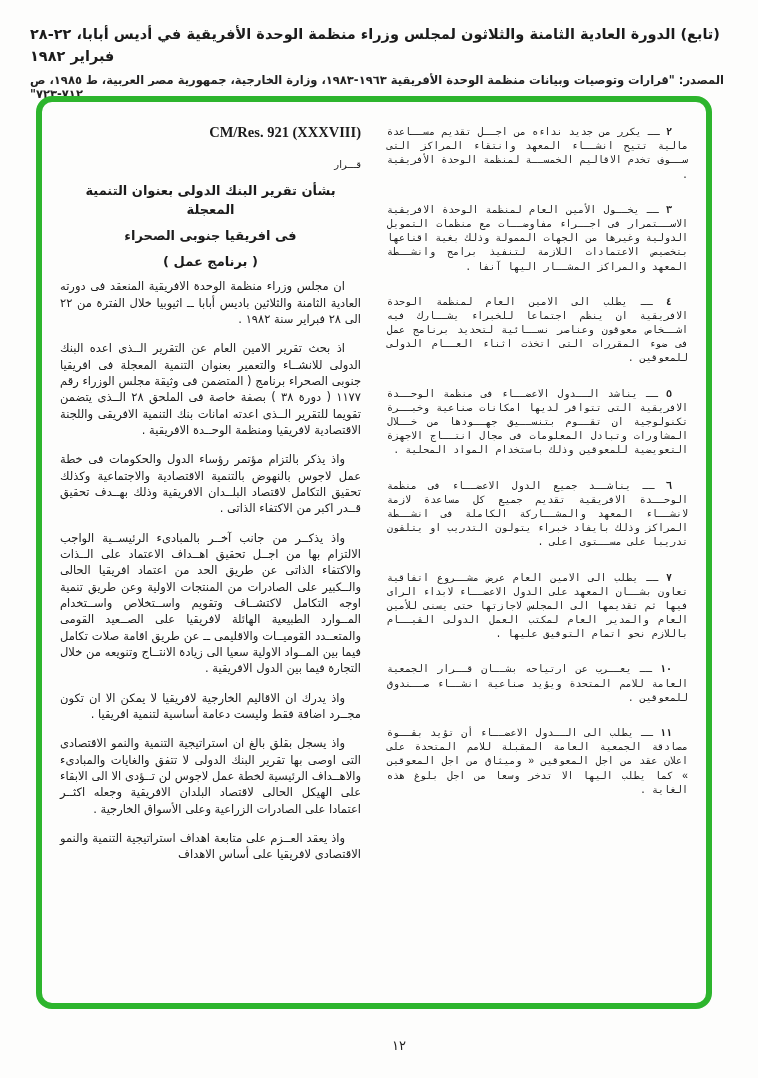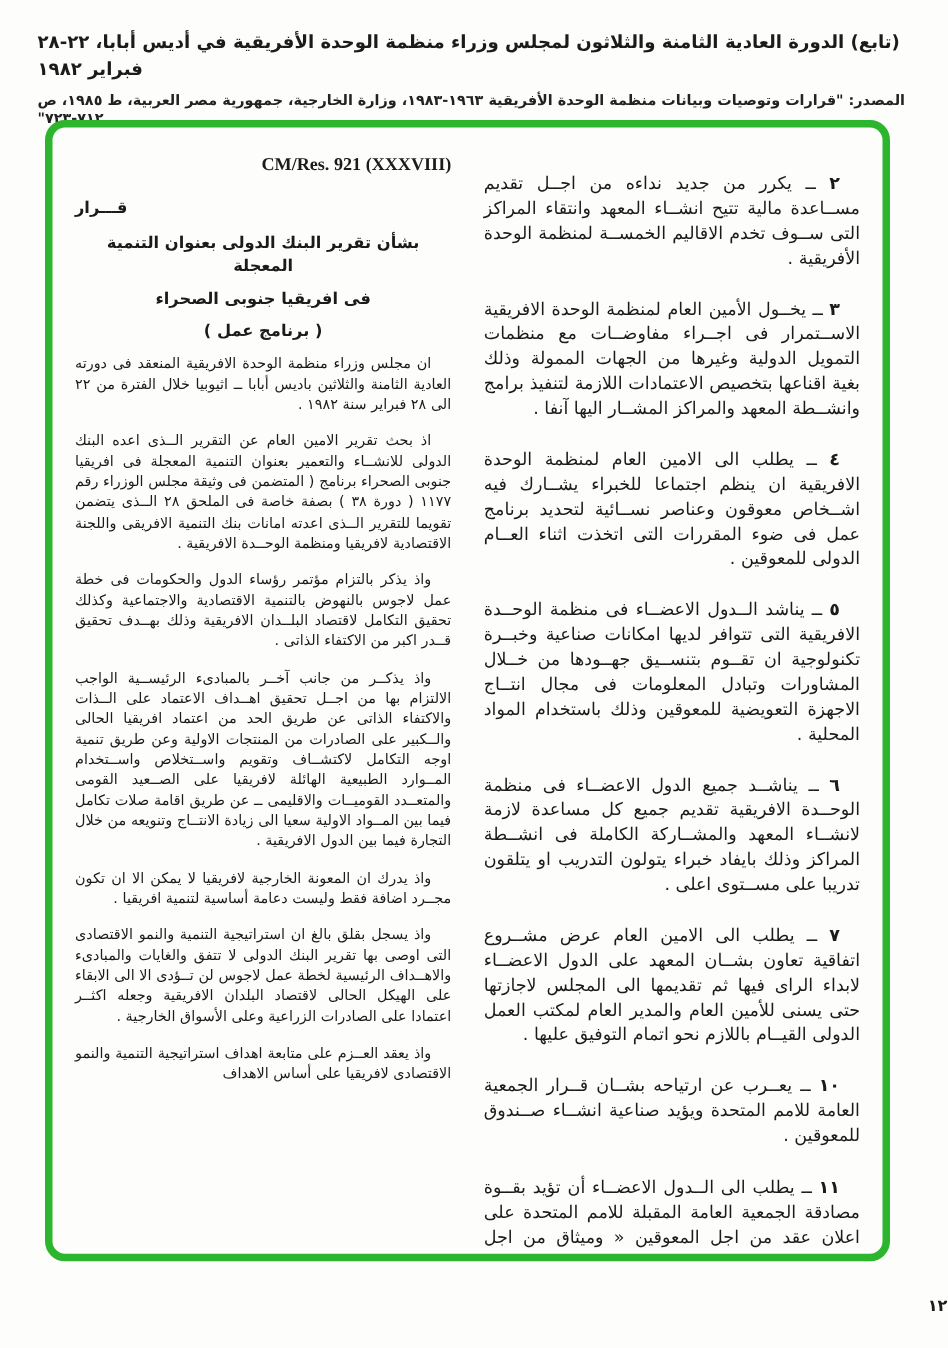--- a/index.html
+++ b/index.html
@@ -22,41 +22,41 @@
     border:6px solid #2db52d;border-radius:16px;
     box-sizing:border-box;background:#fdfdfc;overflow:hidden;
   }
   .columns{
     display:flex;direction:rtl;gap:26px;
     padding:20px 18px 10px 18px;box-sizing:border-box;height:100%;
   }
   .col{flex:1 1 0;min-width:0;direction:rtl;}
   
   .item{
-    font-size:14px;line-height:1.42;text-align:justify;
-    margin:16px 0 21px 0;text-indent:16px;
+    font-size:10px;line-height:1.42;text-align:justify;
+    margin:4px 0 21px 0;text-indent:16px;font-family:Liberation Mono, monospace;
   }
   .item .num{font-weight:bold;}
   
   .ref{
     direction:ltr;text-align:right;
     font-family:"Liberation Serif", serif;
     font-weight:bold;font-size:14.5px;margin:2px 0 18px 0;
   }
-  .res-heading{text-align:left;font-weight:bold;font-size:13px;margin:0 0 12px 0;}
+  .res-heading{text-align:right;font-weight:normal;font-size:10px;margin:0 0 12px 0;}
   .res-sub{text-align:center;font-weight:bold;font-size:13px;margin:0 0 7px 0;line-height:1.45;}
   .para{
     font-size:11.5px;line-height:1.42;text-align:justify;
     margin:0 0 13px 0;text-indent:16px;
   }
   .para .lead{font-weight:normal;}
   
   .page-number{
     position:absolute;left:0;right:0;top:1038px;
-    font-size:13px;font-weight:bold;direction:rtl;padding-left:40px;
+    text-align:center;font-size:13px;font-weight:normal;direction:rtl;padding-left:40px;
   }
 </style>
 </head>
 <body>
 
 <div class="page-header">
   <div class="hdr1">(تابع) الدورة العادية الثامنة والثلاثون لمجلس وزراء منظمة الوحدة الأفريقية في أديس أبابا، ٢٢-٢٨ فبراير ١٩٨٢</div>
   <div class="hdr2">المصدر: "قرارات وتوصيات وبيانات منظمة الوحدة الأفريقية ١٩٦٣-١٩٨٣، وزارة الخارجية، جمهورية مصر العربية، ط ١٩٨٥، ص ٧١٢-٧٢٣"</div>
 </div>
 
@@ -78,21 +78,21 @@
       <div class="ref">CM/Res. 921 (XXXVIII)</div>
       <div class="res-heading">قـــرار</div>
       <div class="res-sub">بشأن تقرير البنك الدولى بعنوان التنمية المعجلة</div>
       <div class="res-sub">فى افريقيا جنوبى الصحراء</div>
       <div class="res-sub" style="">( برنامج عمل )</div>
 
       <p class="para"><span class="lead"></span> <span>ان مجلس وزراء منظمة الوحدة الافريقية المنعقد فى دورته العادية الثامنة والثلاثين باديس أبابا ــ اثيوبيا خلال الفترة من ٢٢ الى ٢٨ فبراير سنة ١٩٨٢ .</span></p>
       <p class="para"><span class="lead">اذ بحث</span> <span>تقرير الامين العام عن التقرير الــذى اعده البنك الدولى للانشــاء والتعمير بعنوان التنمية المعجلة فى افريقيا جنوبى الصحراء برنامج ( المتضمن فى وثيقة مجلس الوزراء رقم ١١٧٧ ( دورة ٣٨ ) بصفة خاصة فى الملحق ٢٨ الــذى يتضمن تقويما للتقرير الــذى اعدته امانات بنك التنمية الافريقى واللجنة الاقتصادية لافريقيا ومنظمة الوحــدة الافريقية .</span></p>
       <p class="para"><span class="lead">واذ يذكر</span> <span>بالتزام مؤتمر رؤساء الدول والحكومات فى خطة عمل لاجوس بالنهوض بالتنمية الاقتصادية والاجتماعية وكذلك تحقيق التكامل لاقتصاد البلــدان الافريقية وذلك بهــدف تحقيق قــدر اكبر من الاكتفاء الذاتى .</span></p>
       <p class="para"><span class="lead">واذ يذكــر</span> <span>من جانب آخــر بالمبادىء الرئيســية الواجب الالتزام بها من اجــل تحقيق اهــداف الاعتماد على الــذات والاكتفاء الذاتى عن طريق الحد من اعتماد افريقيا الحالى والــكبير على الصادرات من المنتجات الاولية وعن طريق تنمية اوجه التكامل لاكتشــاف وتقويم واســتخلاص واســتخدام المــوارد الطبيعية الهائلة لافريقيا على الصــعيد القومى والمتعــدد القوميــات والاقليمى ــ عن طريق اقامة صلات تكامل فيما بين المــواد الاولية سعيا الى زيادة الانتــاج وتنويعه من خلال التجارة فيما بين الدول الافريقية .</span></p>
-      <p class="para"><span class="lead">واذ يدرك</span> <span>ان المعونة الخارجية لافريقيا لا يمكن الا ان تكون مجــرد اضافة فقط وليست دعامة أساسية لتنمية افريقيا .</span></p>
+      <p class="para"><span class="lead">واذ يدرك</span> <span>ان الاقاليم الخارجية لافريقيا لا يمكن الا ان تكون مجــرد اضافة فقط وليست دعامة أساسية لتنمية افريقيا .</span></p>
       <p class="para"><span class="lead">واذ يسجل</span> <span>بقلق بالغ ان استراتيجية التنمية والنمو الاقتصادى التى اوصى بها تقرير البنك الدولى لا تتفق والغايات والمبادىء والاهــداف الرئيسية لخطة عمل لاجوس لن تــؤدى الا الى الابقاء على الهيكل الحالى لاقتصاد البلدان الافريقية وجعله اكثــر اعتمادا على الصادرات الزراعية وعلى الأسواق الخارجية .</span></p>
       <p class="para"><span class="lead">واذ يعقد</span> <span>العــزم على متابعة اهداف استراتيجية التنمية والنمو الاقتصادى لافريقيا على أساس الاهداف</span></p>
     </div>
 
   </div>
 </div>
 
 <div class="page-number">١٢</div>
 
 </body></html>

